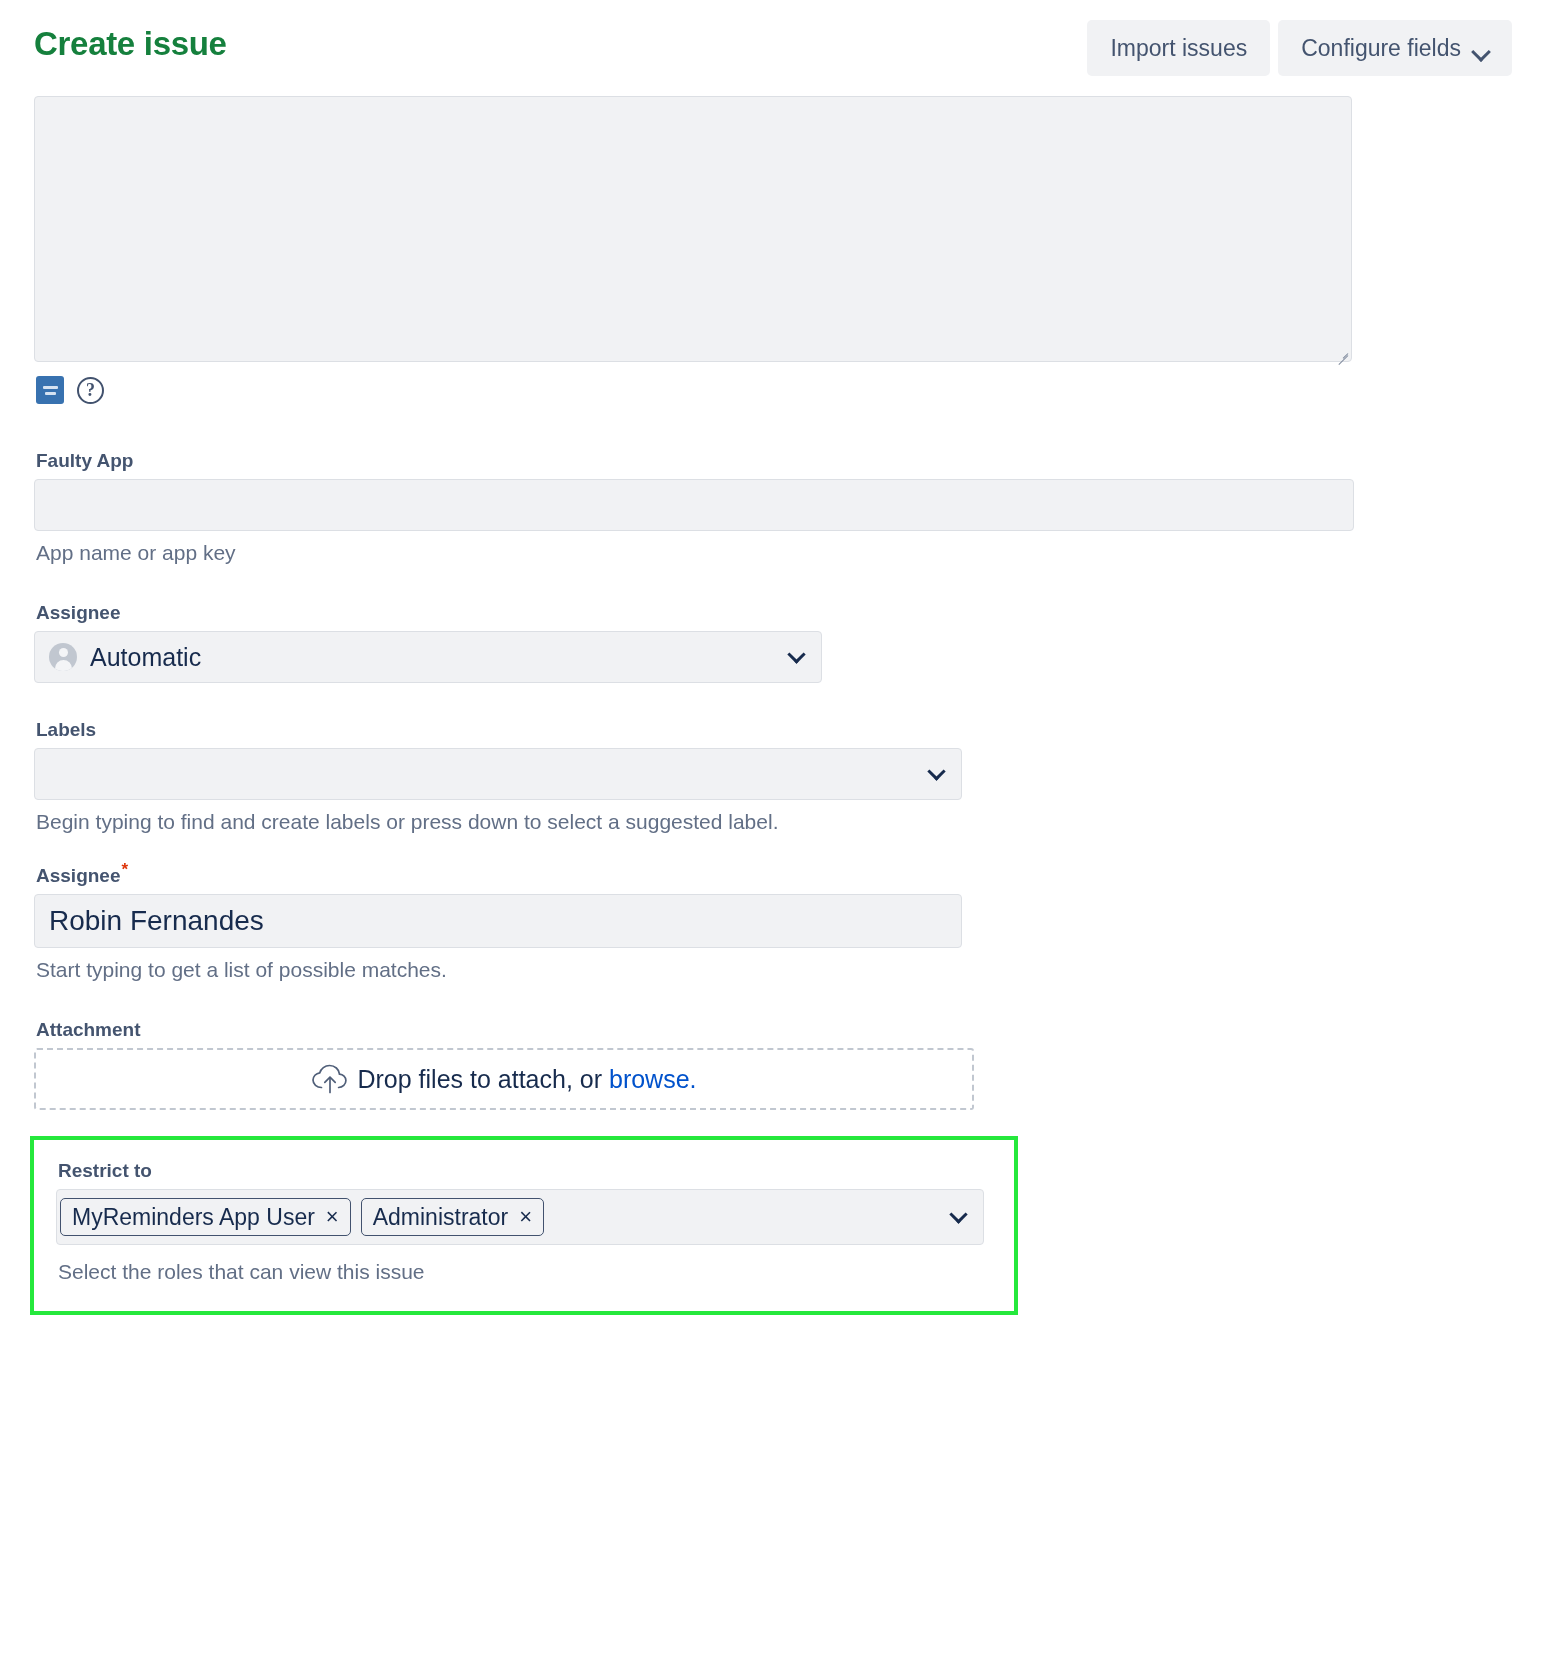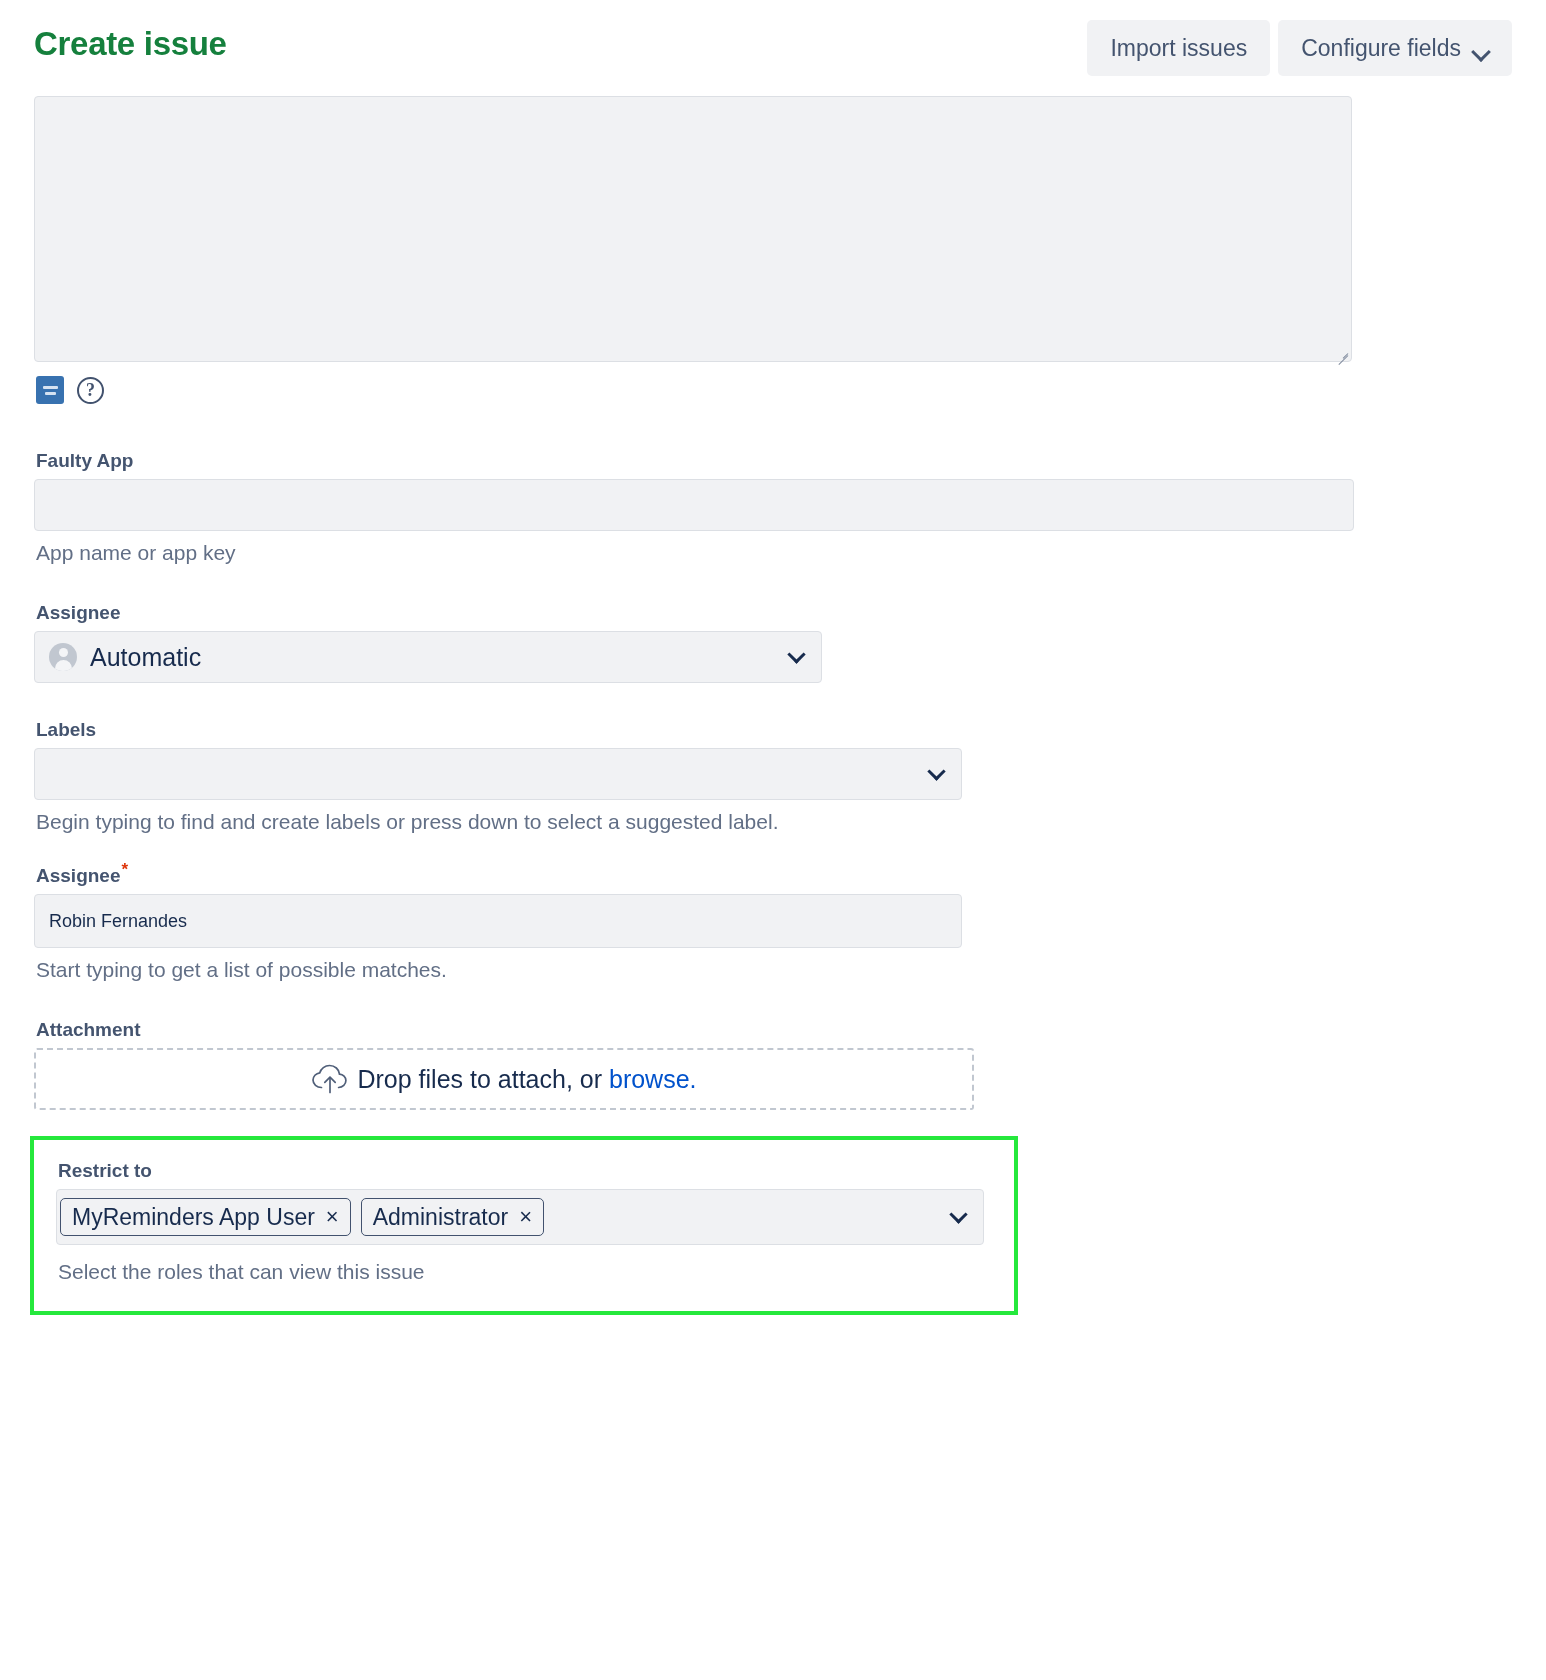--- a/index.html
+++ b/index.html
@@ -244,21 +244,21 @@
     font-size: 23px;
     text-decoration: none;
     cursor: pointer;
     line-height: 26px;
   }
 
   .reporter-input {
     width: 928px;
     height: 54px;
     padding: 8px 14px;
-    font-size: 18px;
+    font-size: 28px;
   }
 
   
   .dropzone {
     width: 940px;
     height: 62px;
     border: 2px dashed #C1C7D0;
     border-radius: 3px;
     display: flex;
     align-items: center;

